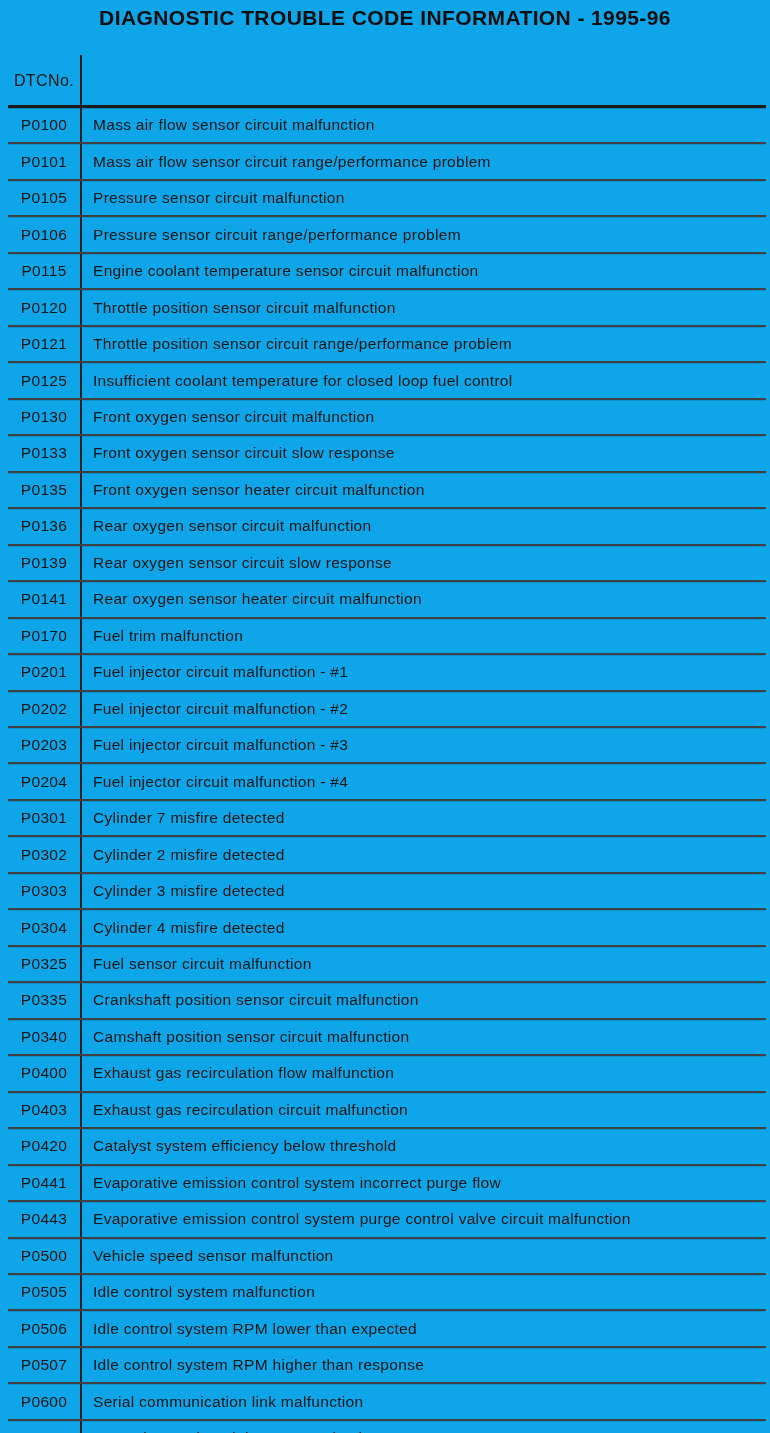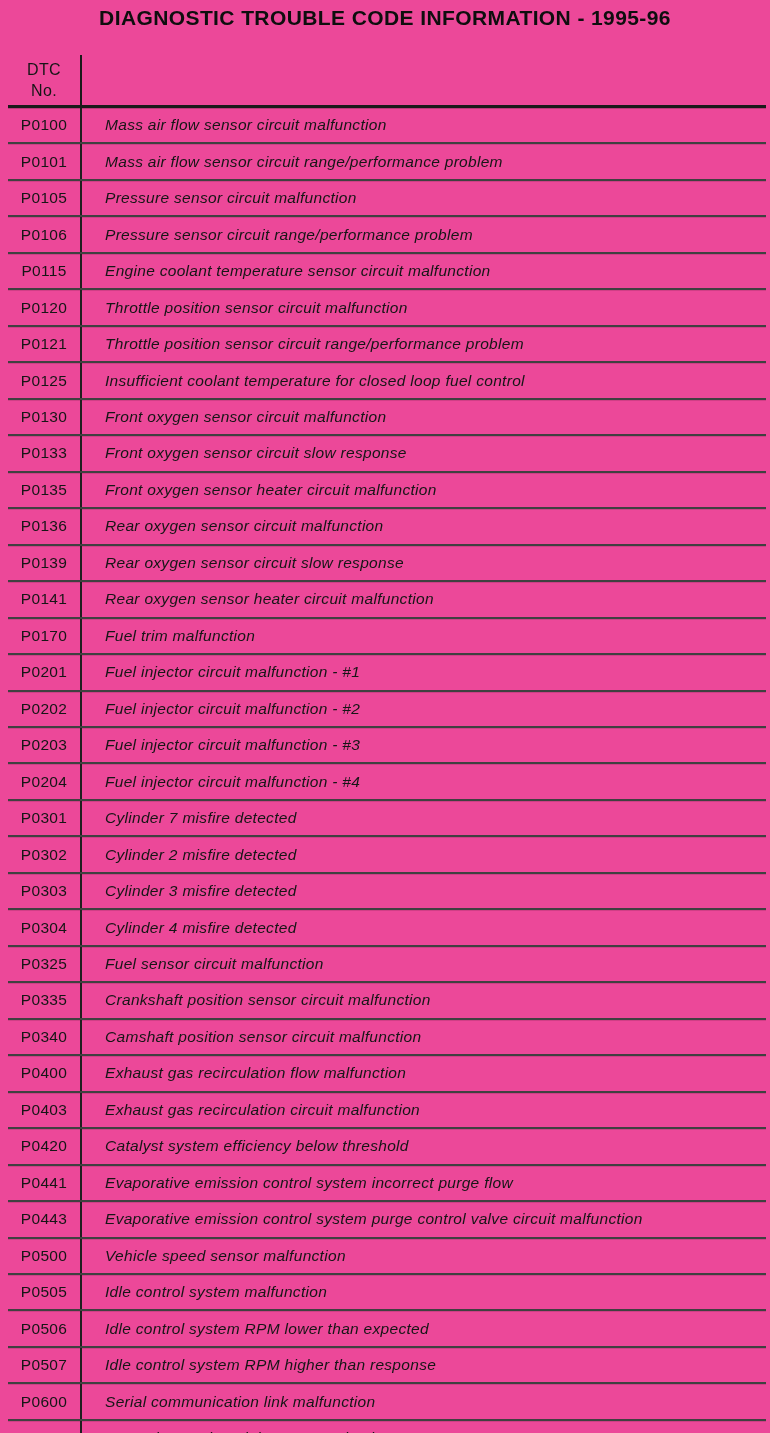--- a/index.html
+++ b/index.html
@@ -5,21 +5,21 @@
   html, body {
     margin: 0;
     padding: 0;
     background: #e8e8e8;
   }
   .page {
     position: relative;
     width: 770px;
     height: 1433px;
     margin: 0 auto;
-    background: #ec4899;
+    background: #0ea5e9;
     font-family: "Liberation Sans", "DejaVu Sans", sans-serif;
     color: #161616;
     overflow: hidden;
   }
   .doc-title {
     position: absolute;
     top: 6px;
     left: 0;
     width: 100%;
     text-align: center;
@@ -37,21 +37,21 @@
   .header-row {
     display: flex;
     height: 50px;
     border-bottom: 3px solid #1a1a1a;
     box-shadow: 0 1px 0 rgba(0,0,0,0.2);
   }
   .header-code-col {
     width: 72px;
     border-right: 2px solid #1a1a1a;
     display: flex;
-    flex-direction: column;
+    flex-direction: row;
     align-items: center;
     justify-content: center;
     line-height: 21px;
     font-size: 16px;
     letter-spacing: 0.4px;
   }
   .header-item-col {
     flex: 1;
     display: flex;
     align-items: center;
@@ -76,23 +76,22 @@
     letter-spacing: 0.3px;
     white-space: nowrap;
   }
   .cell.code {
     width: 72px;
     justify-content: center;
     border-right: 2px solid #1f1f1f;
   }
   .cell.item {
     flex: 1;
-    padding-left: 23px;
+    padding-left: 11px;
     overflow: hidden;
-    font-style: italic;
   }
 </style>
 </head>
 <body>
 
 <div class="page">
 
   <div class="doc-title">DIAGNOSTIC TROUBLE CODE INFORMATION - 1995-96</div>
 
   <div class="dtc-table">

